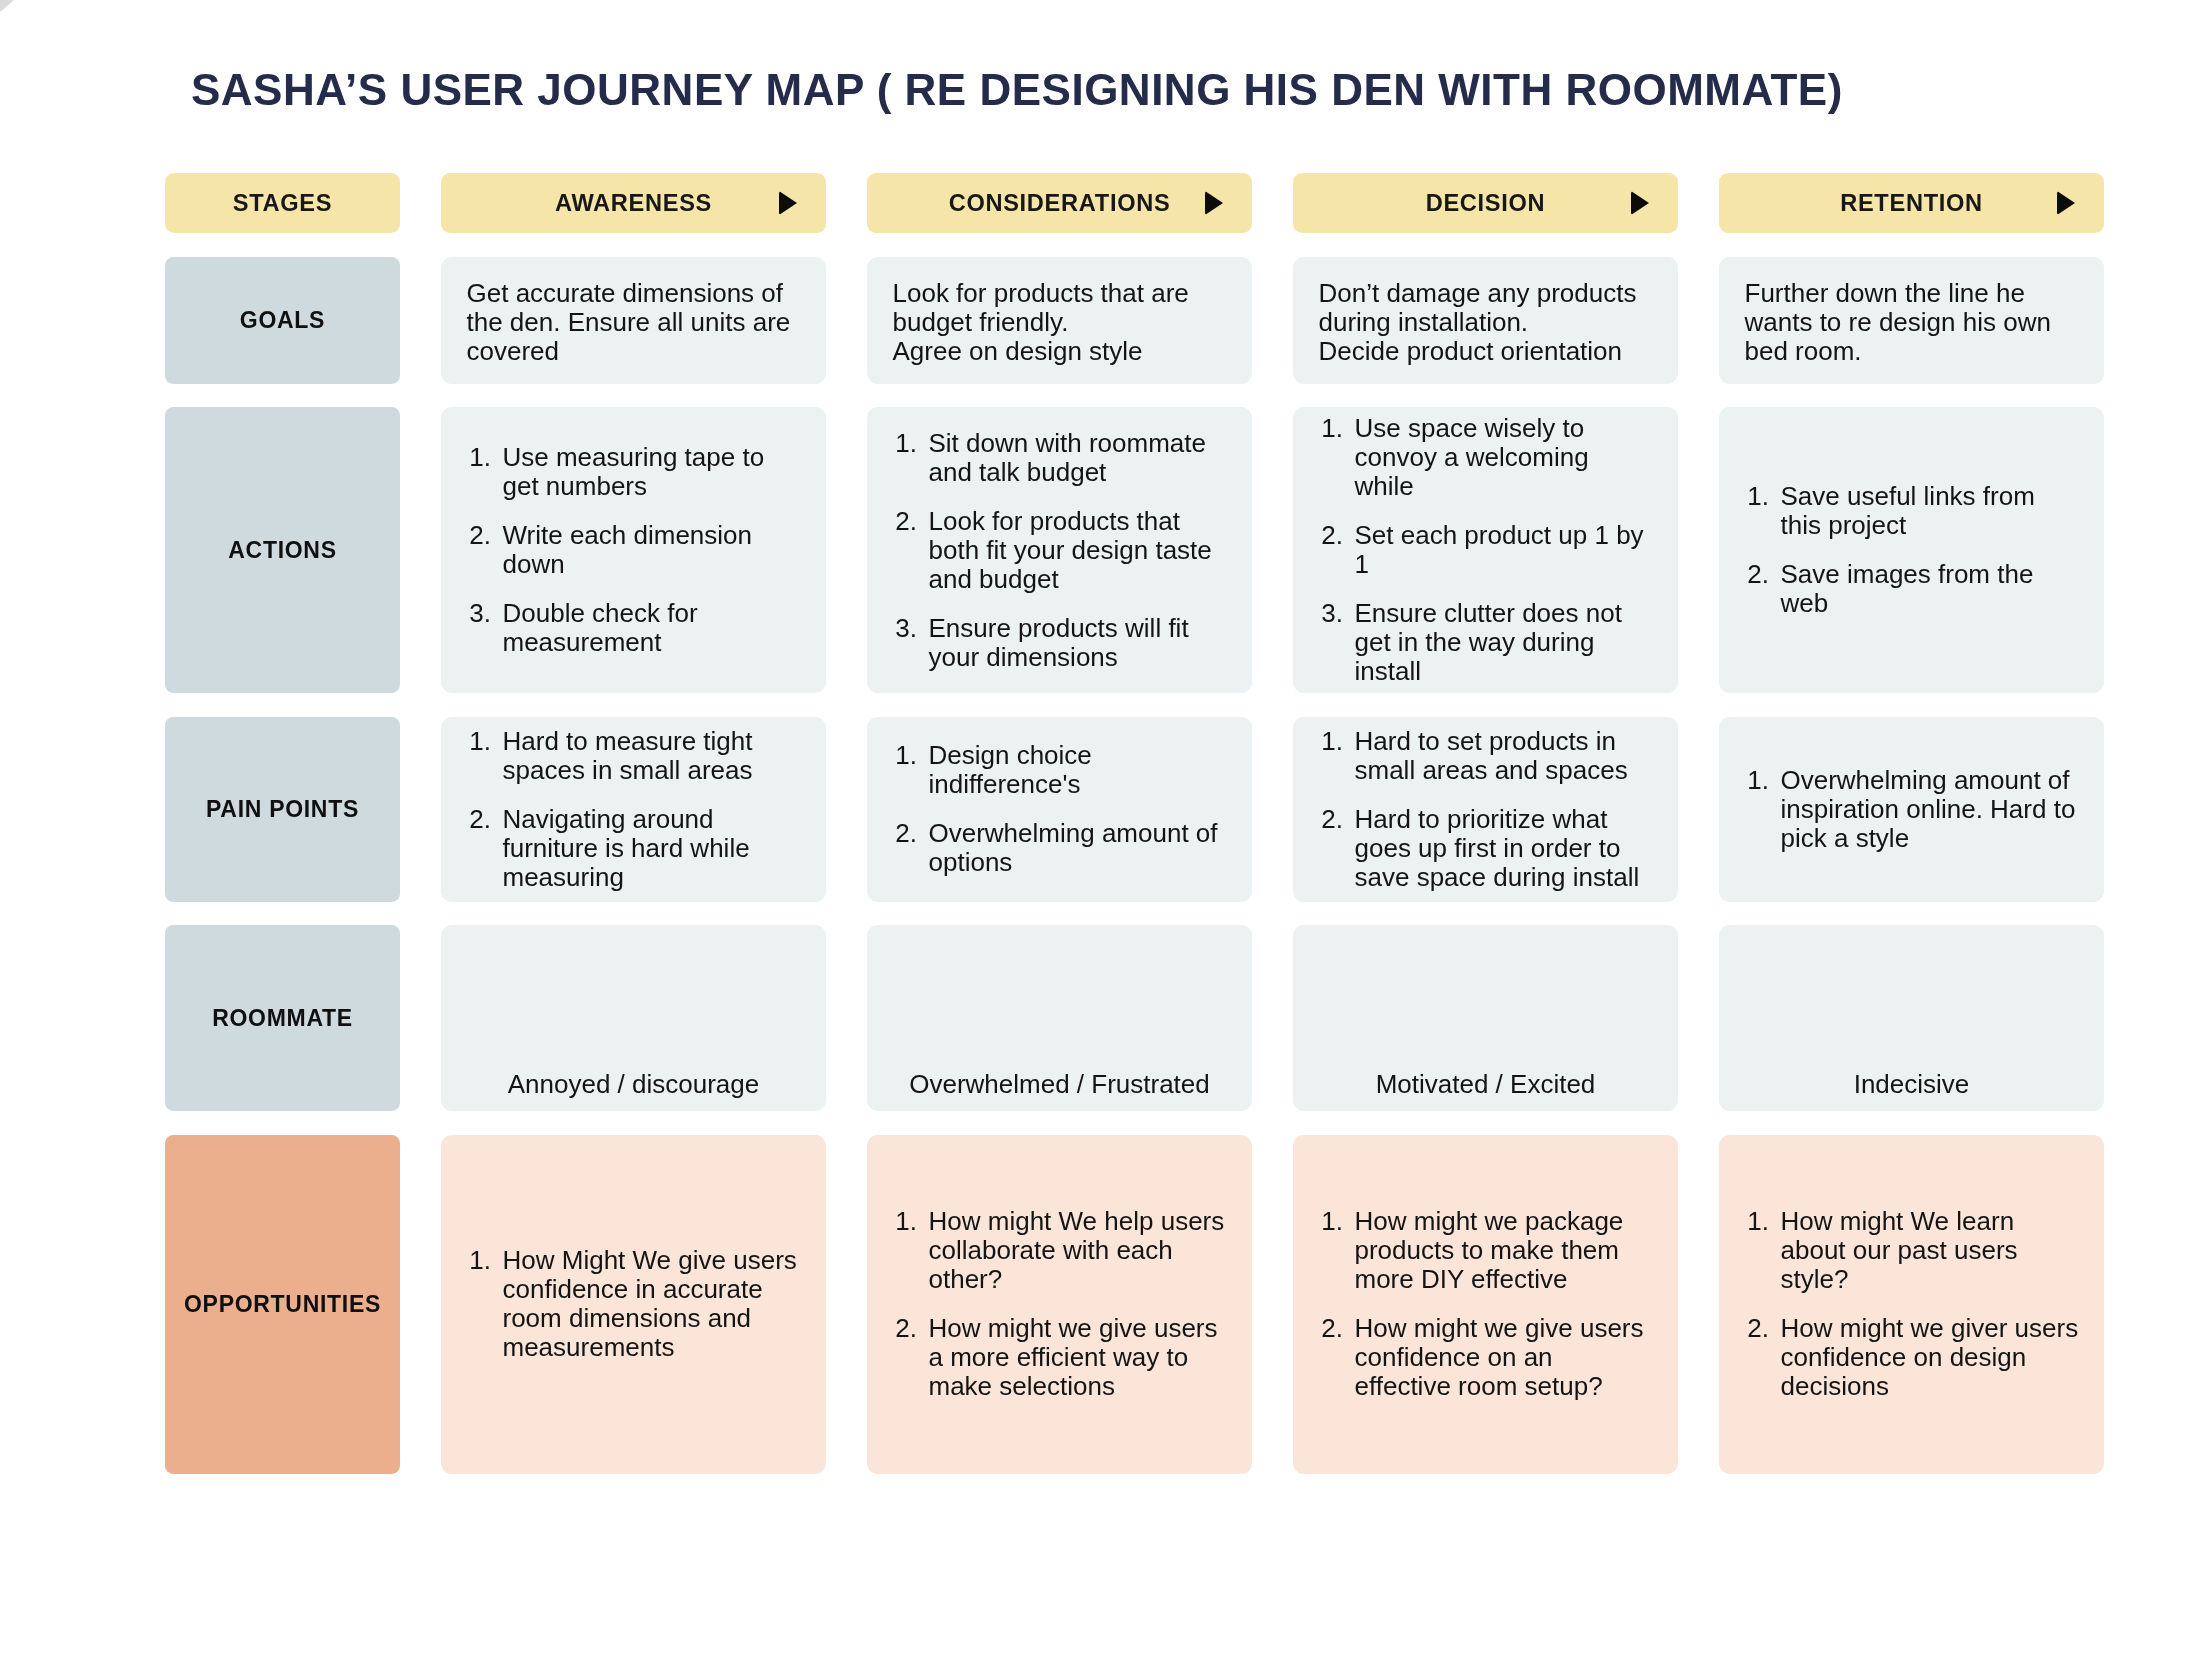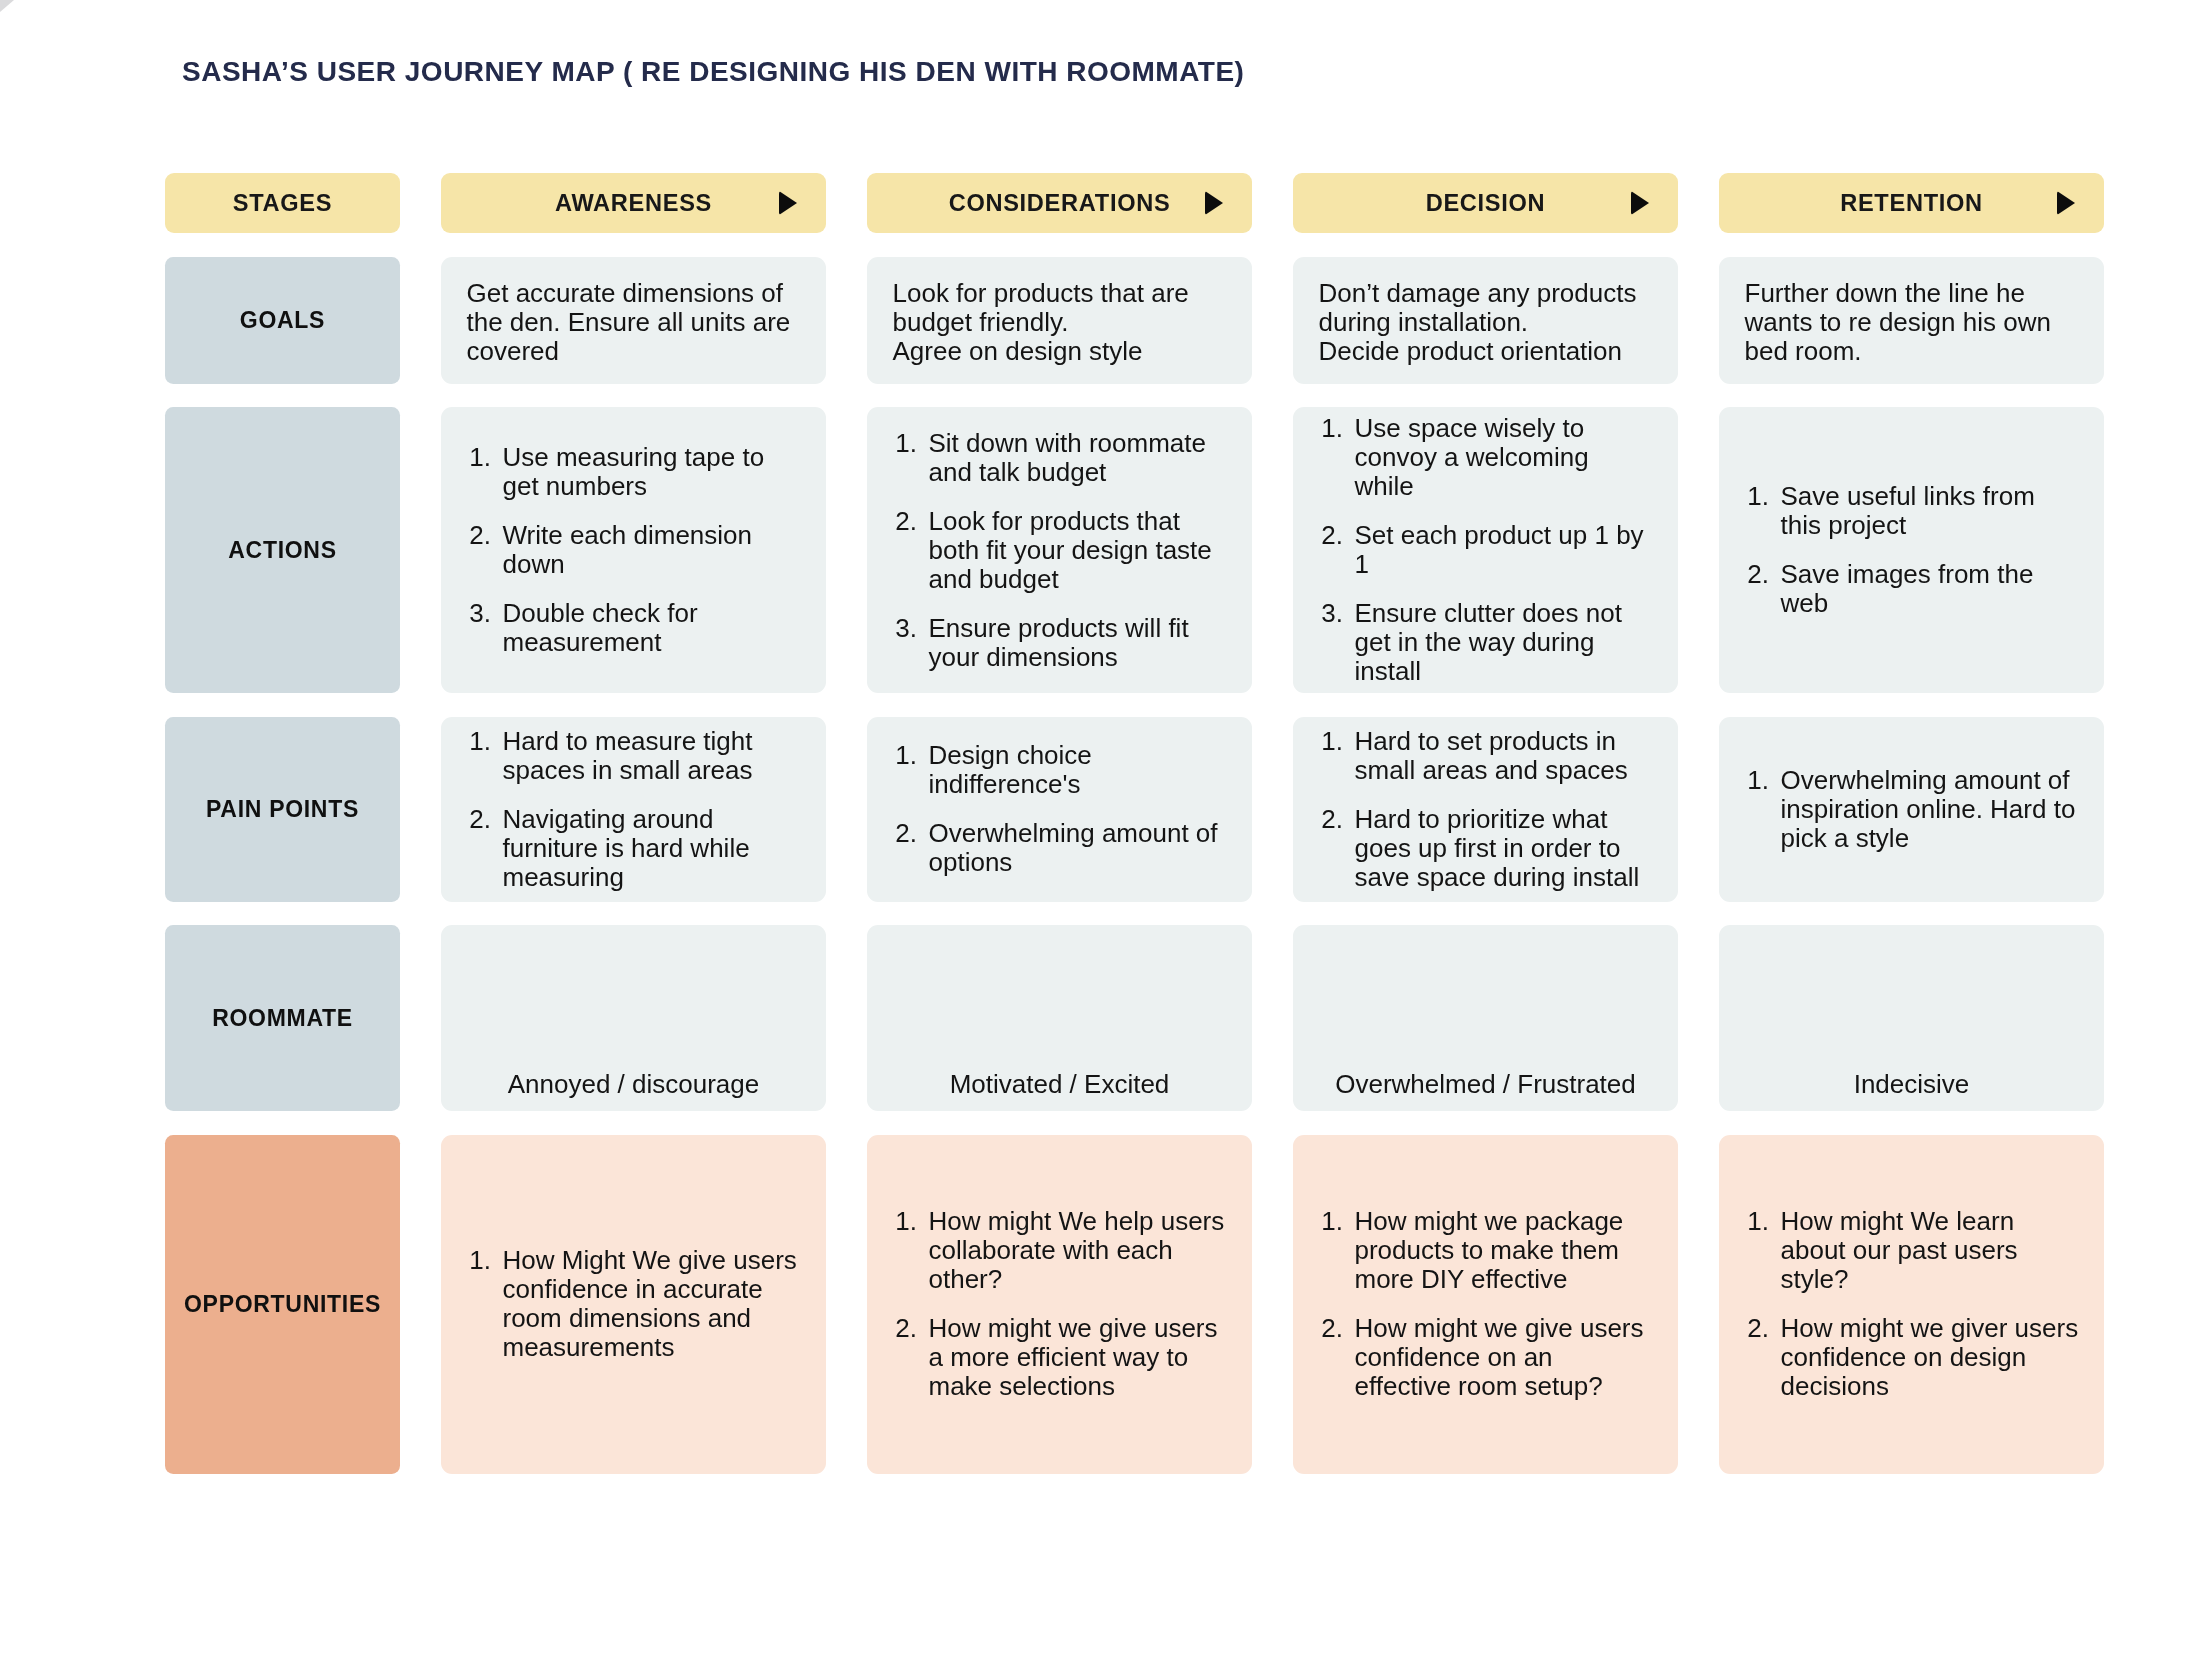--- a/index.html
+++ b/index.html
@@ -20,22 +20,22 @@
     left: 0; top: 0;
     width: 0; height: 0;
     border-top: 12.7px solid #bcbcc0;
     border-right: 14.5px solid transparent;
     opacity: 0.55;
   }
   .title {
     position: absolute;
     left: 182px;
     top: 56px;
-    margin: 0;
-    font-size: 28px;
+    margin: 9px;
+    font-size: 44px;
     font-weight: bold;
     letter-spacing: 0.5px;
     color: var(--title-color, #242B4B);
     white-space: nowrap;
   }
   .grid {
     position: absolute;
     left: 165px;
     top: 173px;
     display: grid;
@@ -220,24 +220,24 @@
     <ol class="num">
       <li>Overwhelming amount of inspiration online. Hard to pick a style</li>
     </ol>
   </div>
 
   <div class="rowlabel">ROOMMATE</div>
   <div class="cell bottom">
     <span>Annoyed / discourage</span>
   </div>
   <div class="cell bottom">
+    <span>Overwhelmed / Frustrated</span>
+  </div>
+  <div class="cell bottom">
     <span>Motivated / Excited</span>
-  </div>
-  <div class="cell bottom">
-    <span>Overwhelmed / Frustrated</span>
   </div>
   <div class="cell bottom">
     <span>Indecisive</span>
   </div>
 
   <div class="rowlabel opp">OPPORTUNITIES</div>
   <div class="cell opp v-center">
     <ol class="num">
       <li>How Might We give users confidence in accurate room dimensions and measurements</li>
     </ol>

